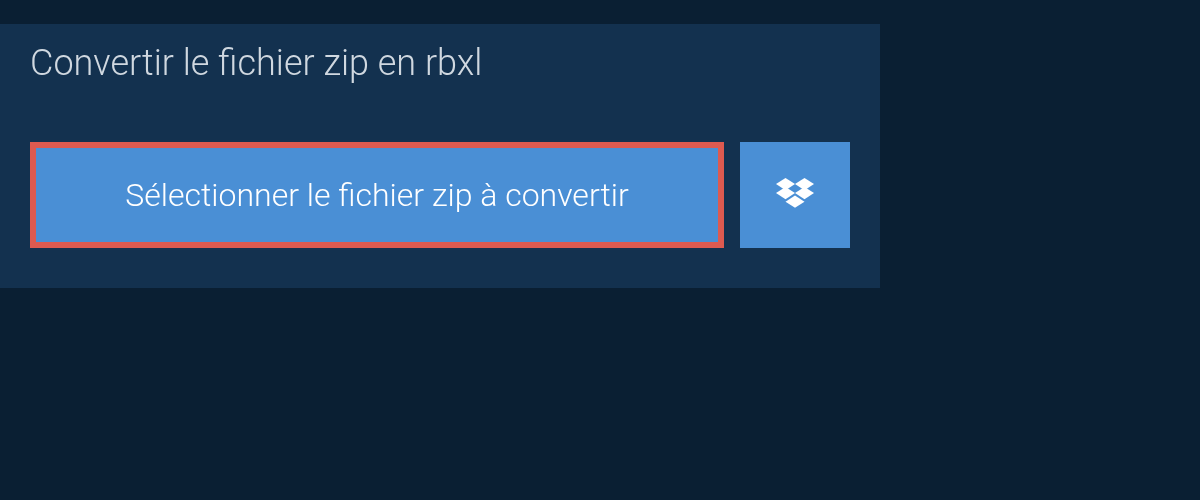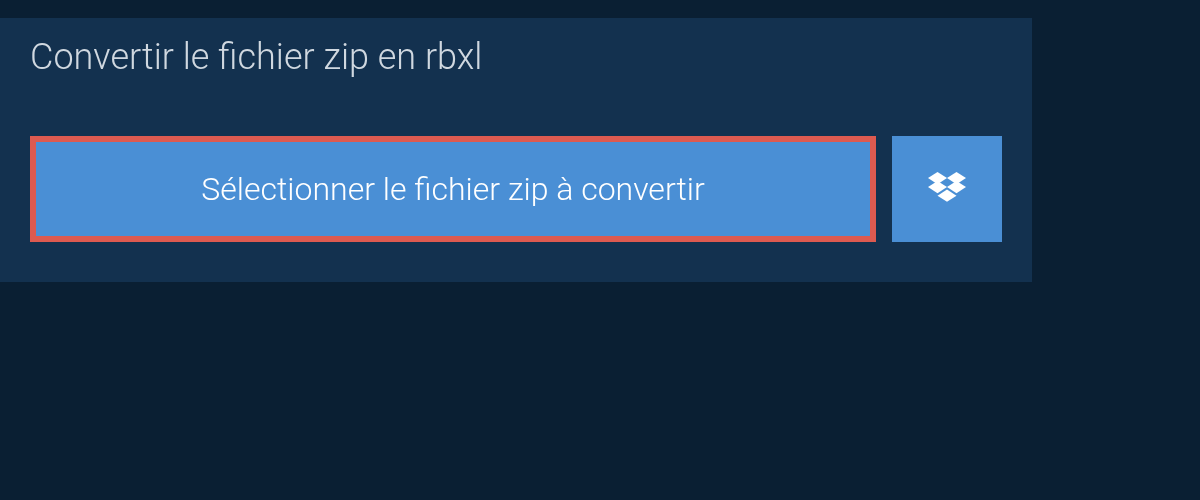--- a/index.html
+++ b/index.html
@@ -9,22 +9,22 @@
     }
     body {
       width: 1200px;
       height: 500px;
       background-color: #0a1f33;
       font-family: -apple-system, BlinkMacSystemFont, "Segoe UI", Roboto, Helvetica, Arial, sans-serif;
       overflow: hidden;
     }
     .container {
       background-color: #13314f;
-      width: 1032px;
-      margin-top: 18px;
+      width: 880px;
+      margin-top: 24px;
     }
     .title-bar {
       background-color: #13314f;
       padding: 18px 30px;
       display: inline-block;
     }
     .title-text {
       color: #d0d8e0;
       font-size: 36px;
       font-weight: 300;

